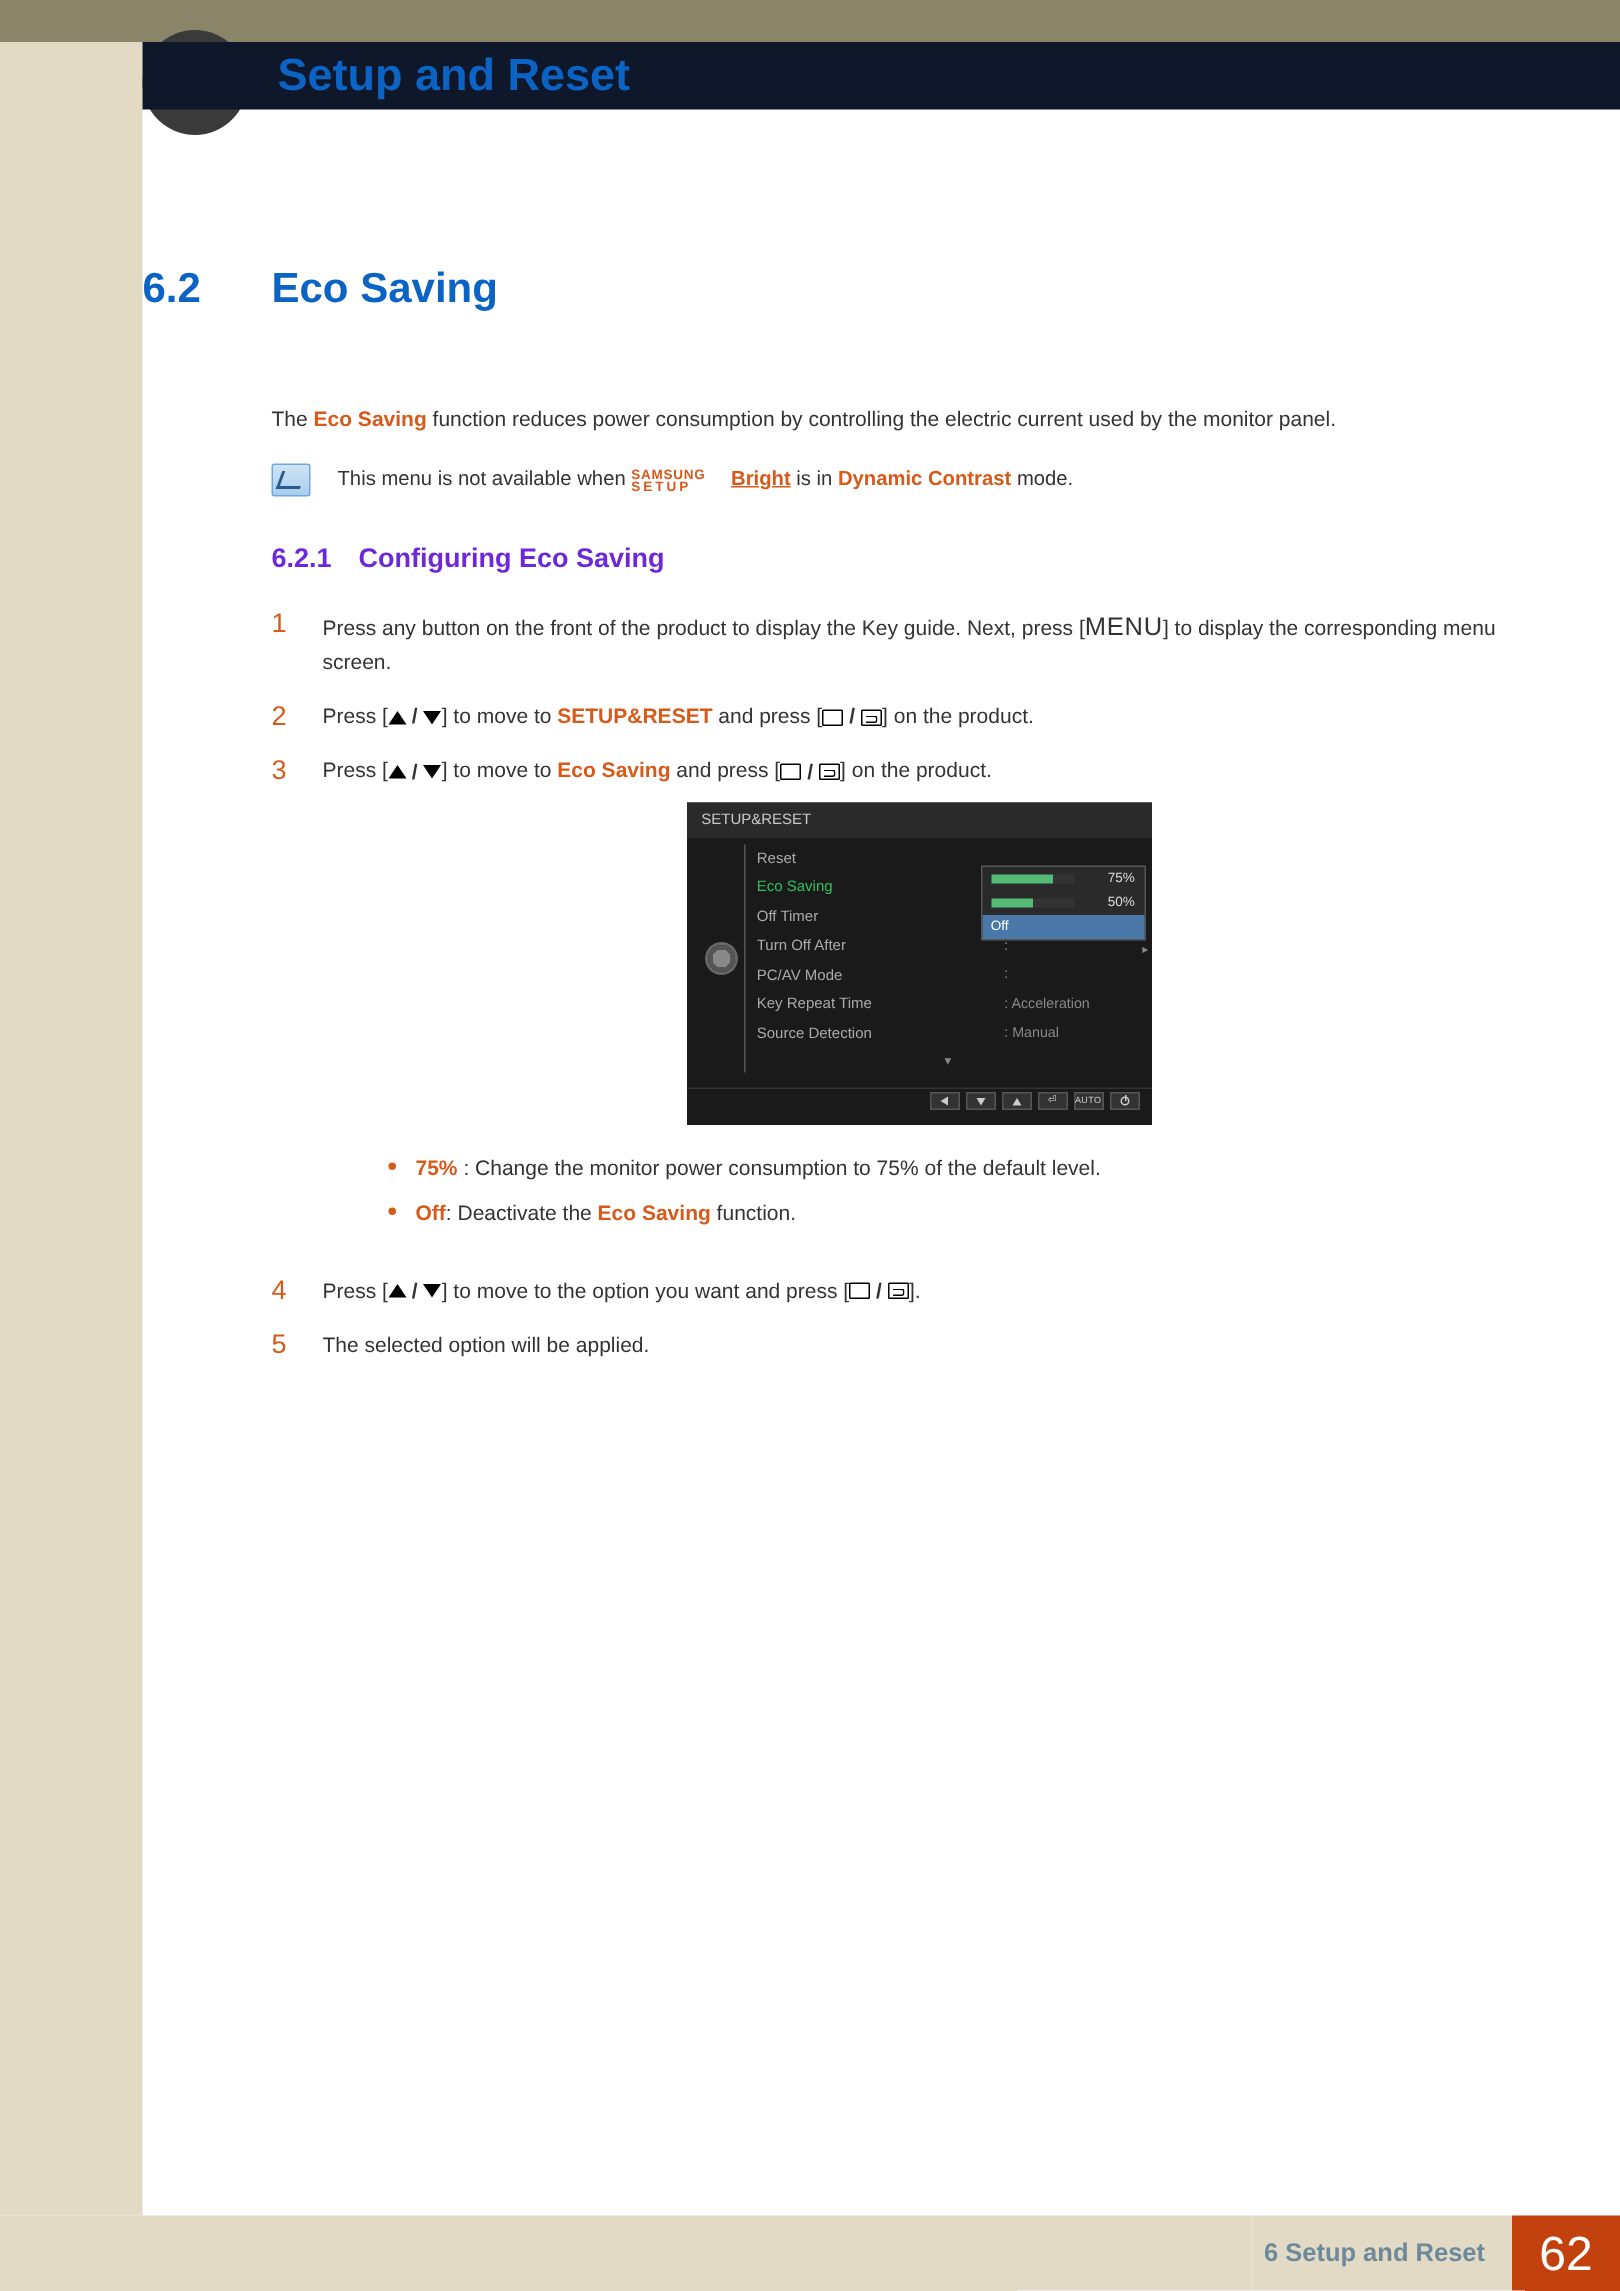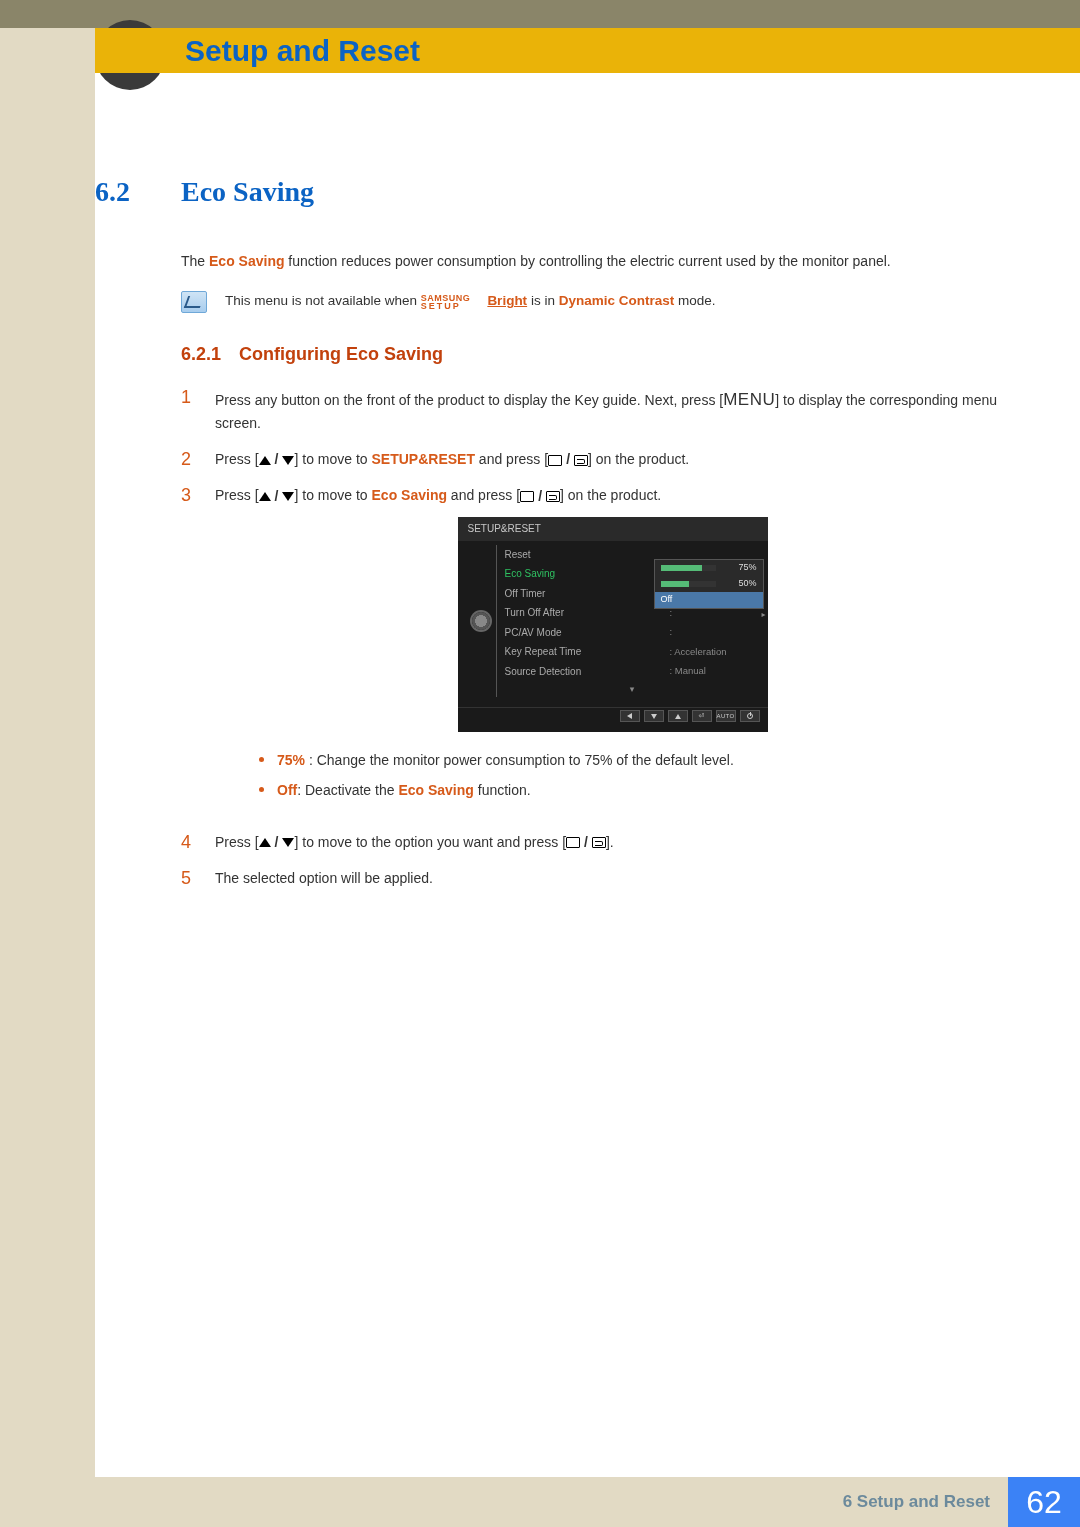--- a/index.html
+++ b/index.html
@@ -30,41 +30,40 @@
     top: 20px; left: 95px;
     width: 70px; height: 70px;
     border-radius: 50%;
     background: #3a3a3a;
     z-index: 1;
   }
   .header-band {
     position: absolute;
     top: 28px; left: 95px; right: 0;
     height: 45px;
-    background: #eab308;
+    background: #0f172a;
     padding-left: 90px;
     display: flex;
     align-items: center;
     z-index: 2;
   }
   .header-title {
     color: #0b63c4;
     font-size: 30px;
     font-weight: bold;
   }
   .content {
     position: absolute;
     top: 170px; left: 95px; right: 70px;
     line-height: 1.55;
   }
   .sec-head {
     display: flex;
     gap: 28px;
-    margin-bottom: 38px;
-    font-family: Liberation Serif, serif;
+    margin-bottom: 56px;
   }
   .sec-num {
     color: #0b63c4;
     font-size: 28px;
     font-weight: bold;
     min-width: 58px;
   }
   .sec-title {
     color: #0b63c4;
     font-size: 28px;
@@ -105,21 +104,21 @@
     color: #d65a1a;
     font-weight: bold;
     letter-spacing: 0.5px;
     vertical-align: middle;
     margin-right: 17px;
   }
   .magic .mg2 { letter-spacing: 2px; }
   .subsec-head {
     display: flex;
     gap: 18px;
-    color: #c2410c;
+    color: #6d28d9;
     font-size: 18px;
     font-weight: bold;
     margin: 24px 0 18px 0;
   }
   .steps { counter-reset: step; }
   .step {
     display: flex;
     gap: 18px;
     margin-bottom: 14px;
     align-items: flex-start;
@@ -325,21 +324,21 @@
     background: #e2dac4;
     color: #6c8a9c;
     font-size: 17px;
     font-weight: bold;
     display: flex;
     align-items: center;
     padding: 0 18px 0 8px;
   }
   .footer-page {
     width: 72px;
-    background: #3b82f6;
+    background: #c2410c;
     color: #fff;
     font-size: 32px;
     display: flex;
     align-items: center;
     justify-content: center;
   }
 </style>
 </head>
 <body>
 

